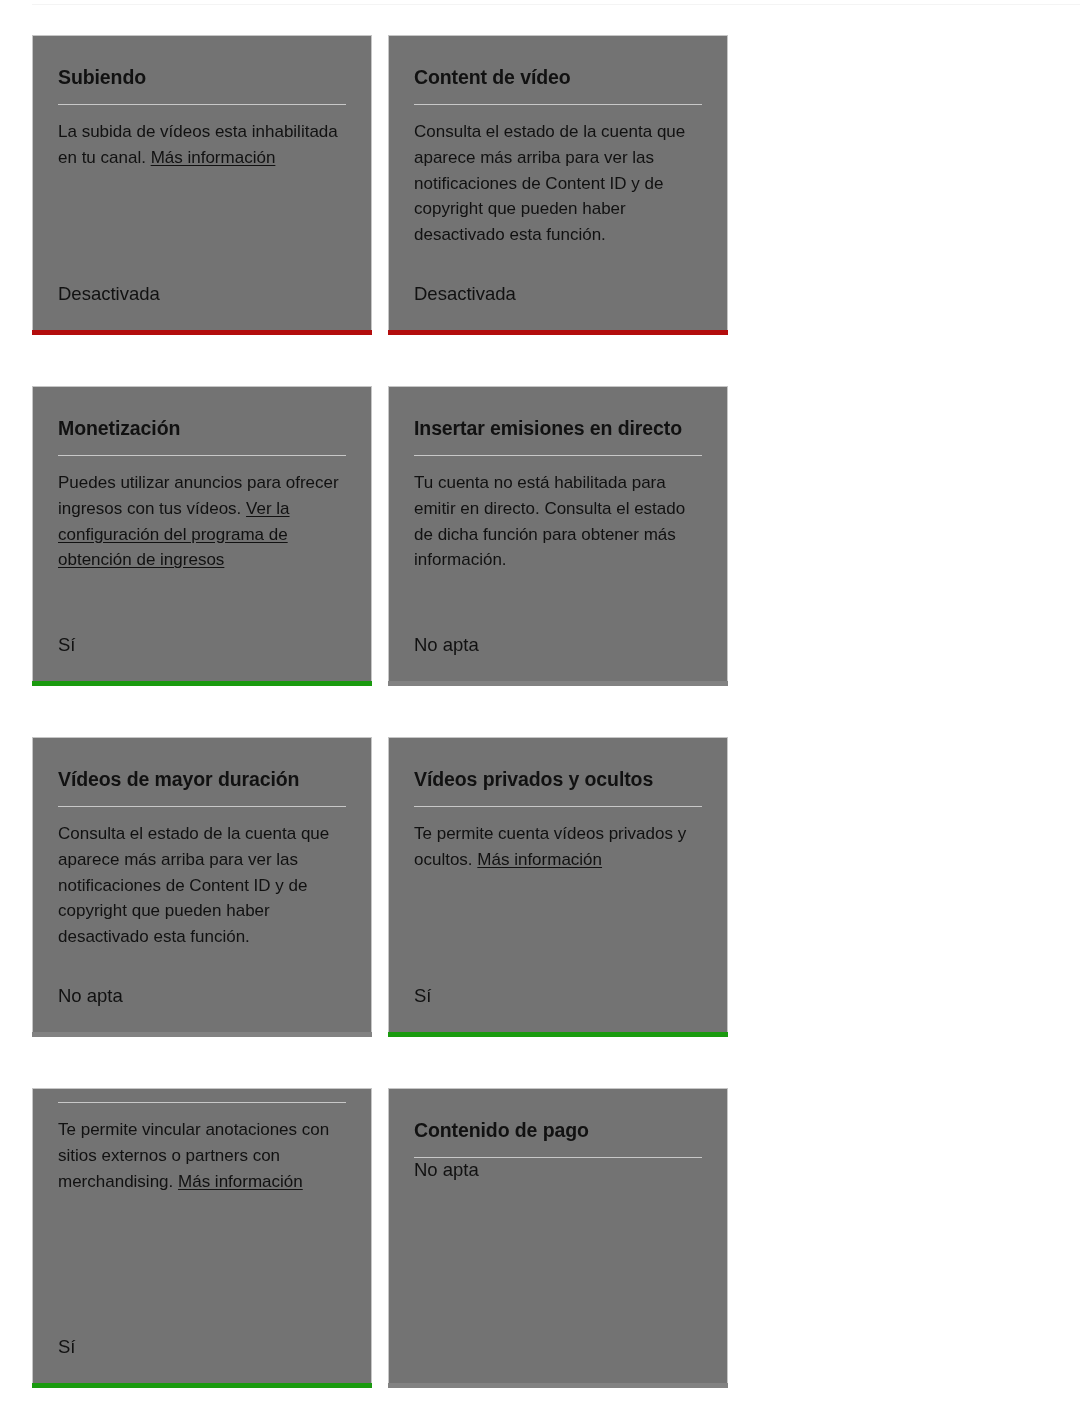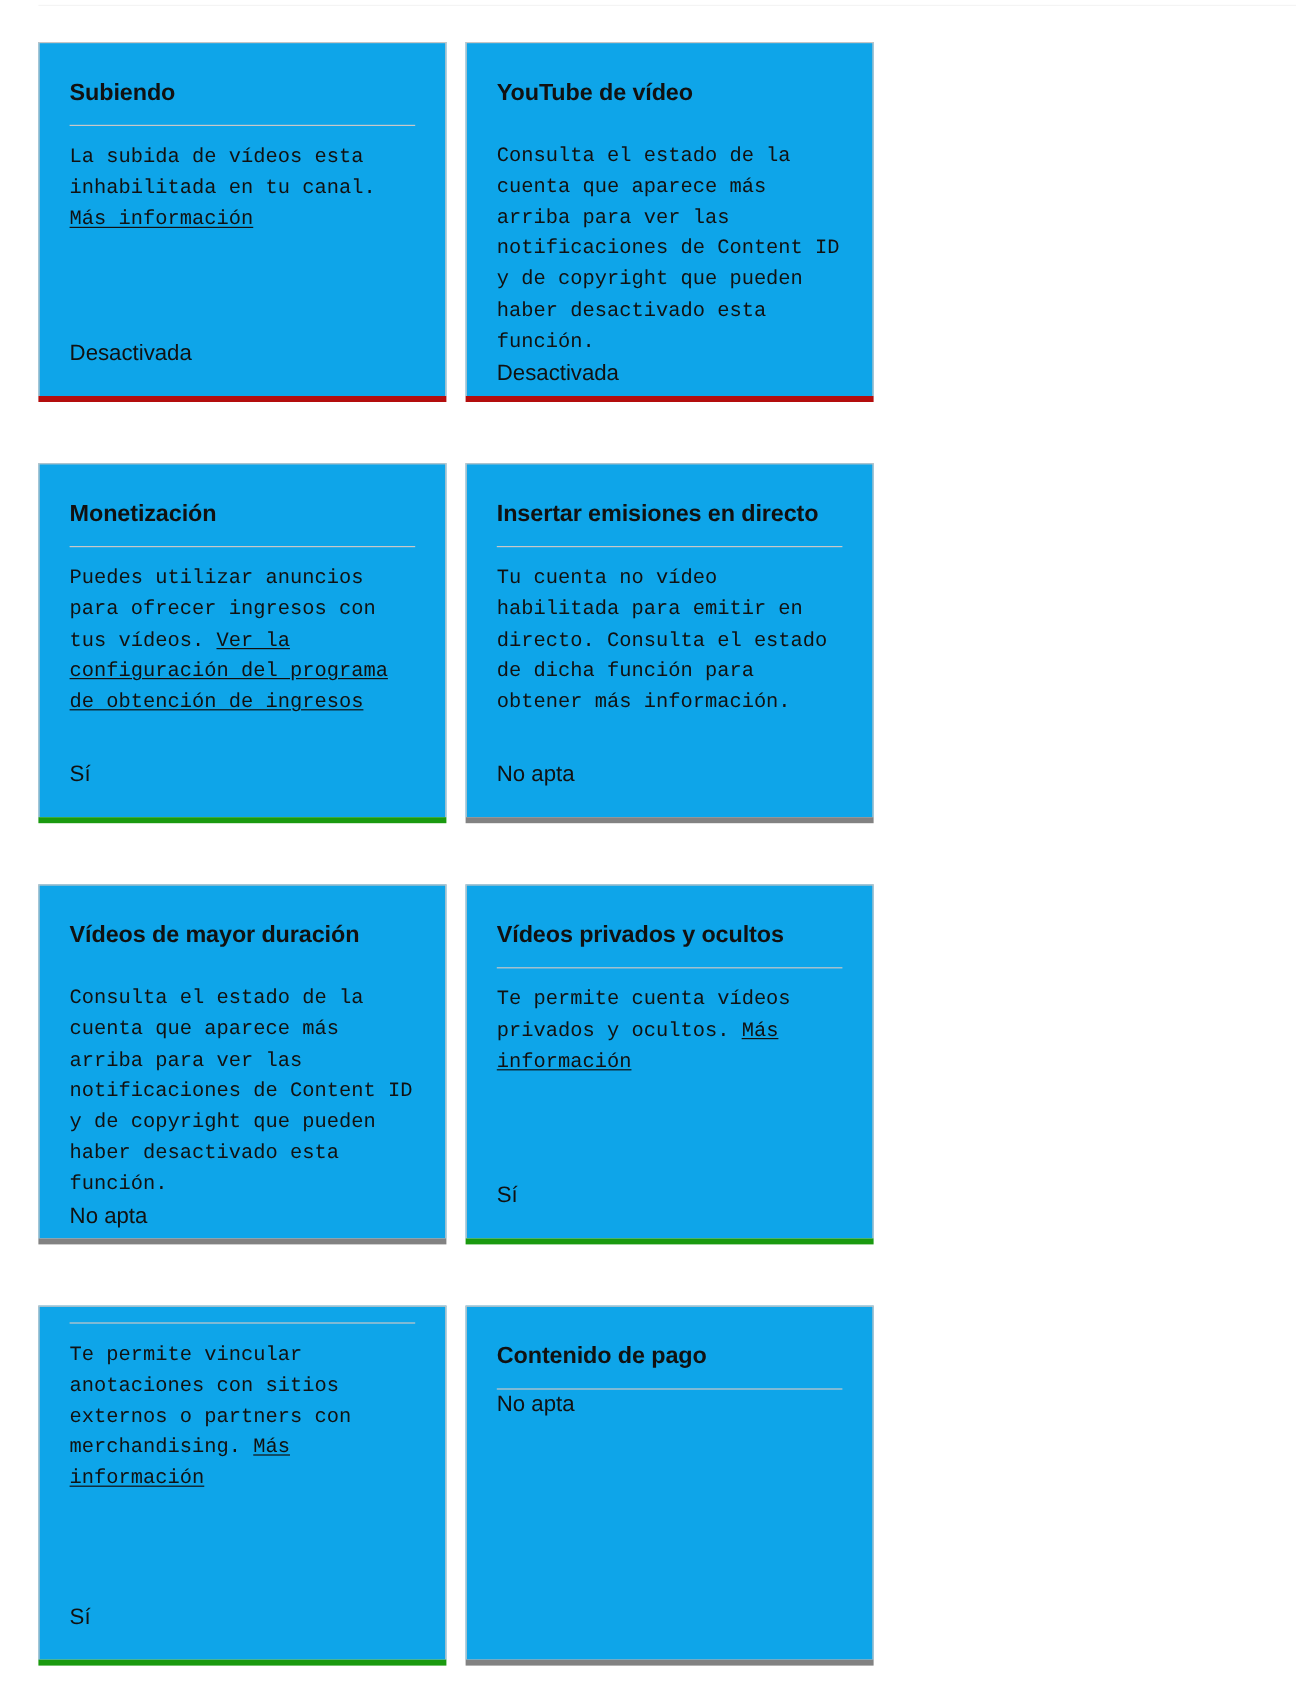--- a/index.html
+++ b/index.html
@@ -31,21 +31,21 @@
     width: 1048px;
     display: flex;
     flex-wrap: wrap;
     gap: 56px 16px;
     align-content: flex-start;
   }
   .feature-card {
     box-sizing: border-box;
     width: 340px;
     height: 295px;
-    background: #0ea5e9;
+    background: #737373;
     border: 1px solid #c6c6c6;
     border-bottom: none;
     display: flex;
     flex-direction: column;
     padding: 0 25px;
     position: relative;
   }
   .card-title {
     font-size: 19.5px;
     font-weight: bold;
@@ -59,21 +59,20 @@
     height: 1px;
     background: #c8c8c8;
     margin: 13px 0 0 0;
   }
   .card-body {
     font-size: 17px;
     line-height: 25.8px;
     color: #111111;
     margin-top: 14px;
     flex: 1 1 auto;
-    font-family: Liberation Mono, monospace;
   }
   .card-body a {
     color: inherit;
     text-decoration: underline;
     text-underline-offset: 2px;
   }
   .card-status {
     font-size: 18.5px;
     font-weight: normal;
     color: #111111;
@@ -98,37 +97,37 @@
 
 <div id="features-grid">
     <div class="feature-card">
       <h3 class="card-title">Subiendo</h3>
       <div class="card-divider"></div>
       <div class="card-body"><span>La subida de vídeos esta inhabilitada en tu canal. </span><a href="#">Más información</a></div>
       <div class="card-status">Desactivada</div>
       <div class="card-accent accent-red"></div>
     </div>
     <div class="feature-card">
-      <h3 class="card-title">YouTube de vídeo</h3>
+      <h3 class="card-title">Content de vídeo</h3>
       <div class="card-divider"></div>
       <div class="card-body"><span>Consulta el estado de la cuenta que aparece más arriba para ver las notificaciones de Content ID y de copyright que pueden haber desactivado esta función.</span></div>
       <div class="card-status">Desactivada</div>
       <div class="card-accent accent-red"></div>
     </div>
     <div class="feature-card">
       <h3 class="card-title">Monetización</h3>
       <div class="card-divider"></div>
       <div class="card-body"><span>Puedes utilizar anuncios para ofrecer ingresos con tus vídeos. </span><a href="#">Ver la configuración del programa de obtención de ingresos</a></div>
       <div class="card-status">Sí</div>
       <div class="card-accent accent-green"></div>
     </div>
     <div class="feature-card">
       <h3 class="card-title">Insertar emisiones en directo</h3>
       <div class="card-divider"></div>
-      <div class="card-body"><span>Tu cuenta no vídeo habilitada para emitir en directo. Consulta el estado de dicha función para obtener más información.</span></div>
+      <div class="card-body"><span>Tu cuenta no está habilitada para emitir en directo. Consulta el estado de dicha función para obtener más información.</span></div>
       <div class="card-status">No apta</div>
       <div class="card-accent accent-gray"></div>
     </div>
     <div class="feature-card">
       <h3 class="card-title">Vídeos de mayor duración</h3>
       <div class="card-divider"></div>
       <div class="card-body"><span>Consulta el estado de la cuenta que aparece más arriba para ver las notificaciones de Content ID y de copyright que pueden haber desactivado esta función.</span></div>
       <div class="card-status">No apta</div>
       <div class="card-accent accent-gray"></div>
     </div>

